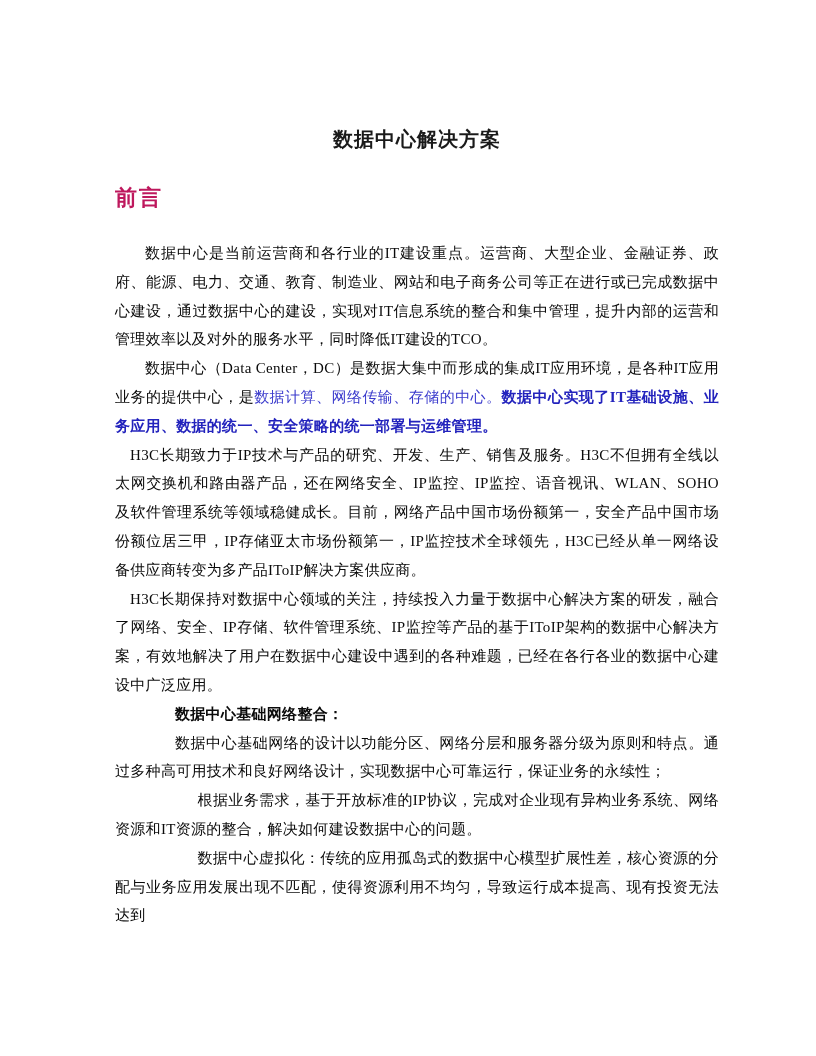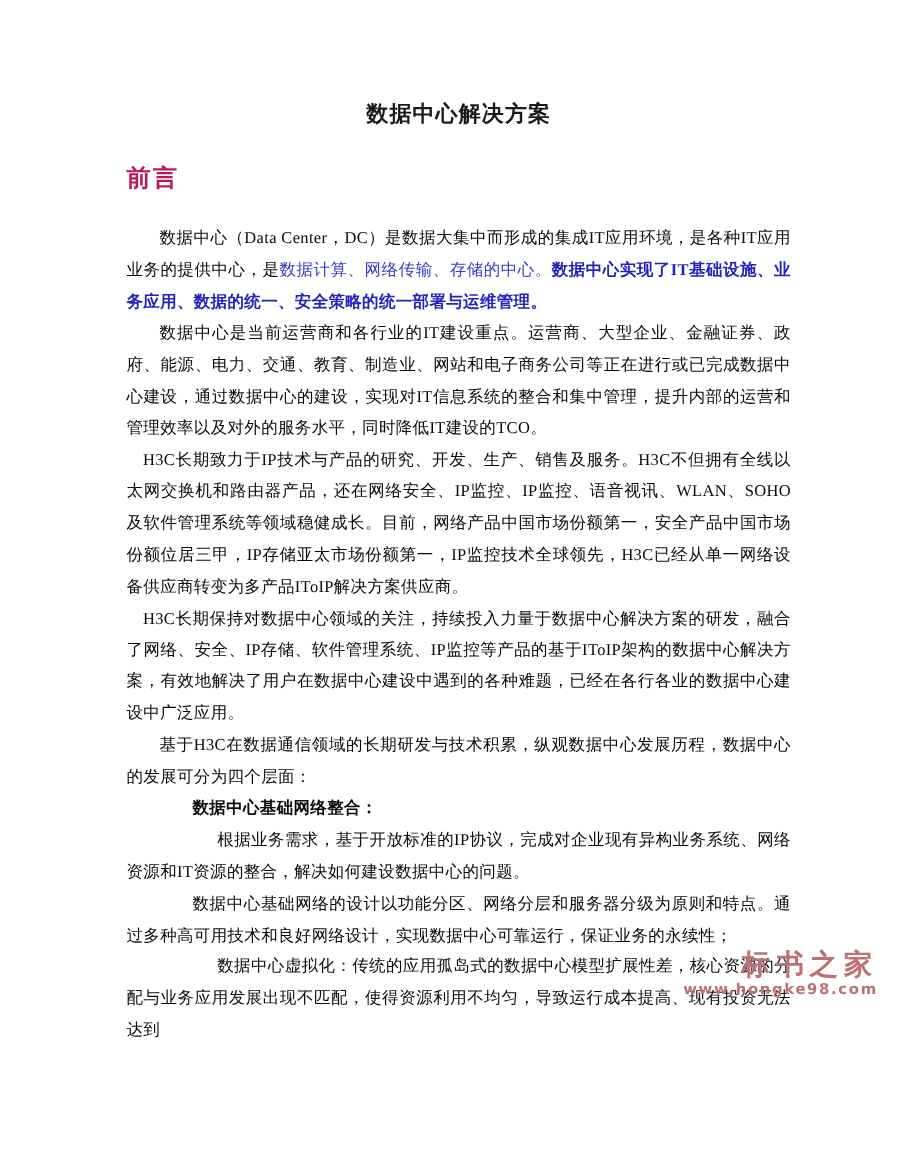--- a/index.html
+++ b/index.html
@@ -9,20 +9,21 @@
     overflow: hidden;
     position: relative;
     font-family: "Liberation Serif", serif;
     color: var(--text, #000000);
   }
   .page {
     box-sizing: border-box;
     width: 816px; height: 920px;
     padding: 90px 97px 0 115px;
     position: relative;
+    margin-top: 36px;
   }
   .doc-title {
     font-family: "DejaVu Sans", sans-serif;
     font-size: 20px;
     font-weight: 600;
     text-align: center;
     margin: 0 0 30px 0;
     letter-spacing: 1px;
     color: #1a1a1a;
   }
@@ -74,37 +75,32 @@
 </style>
 </head>
 <body>
 
 <div class="page">
 
   <h1 class="doc-title">数据中心解决方案</h1>
 
   <h2 class="section-heading">前言</h2>
 
+  <p class="body ind2">数据中心是当前运营商和各行业的IT建设重点。运营商、大型企业、金融证券、政府、能源、电力、交通、教育、制造业、网站和电子商务公司等正在进行或已完成数据中心建设，通过数据中心的建设，实现对IT信息系统的整合和集中管理，提升内部的运营和管理效率以及对外的服务水平，同时降低IT建设的TCO。</p>
+
   <p class="body ind2"><span>数据中心（Data Center，DC）是数据大集中而形成的集成IT应用环境，是各种IT应用业务的提供中心，是</span><span class="blue">数据计算、网络传输、存储的中心。</span><span class="blue-bold">数据中心实现了IT基础设施、业务应用、数据的统一、安全策略的统一部署与运维管理。</span></p>
-
-  <p class="body ind2">数据中心是当前运营商和各行业的IT建设重点。运营商、大型企业、金融证券、政府、能源、电力、交通、教育、制造业、网站和电子商务公司等正在进行或已完成数据中心建设，通过数据中心的建设，实现对IT信息系统的整合和集中管理，提升内部的运营和管理效率以及对外的服务水平，同时降低IT建设的TCO。</p>
 
   <p class="body ind1">H3C长期致力于IP技术与产品的研究、开发、生产、销售及服务。H3C不但拥有全线以太网交换机和路由器产品，还在网络安全、IP监控、IP监控、语音视讯、WLAN、SOHO及软件管理系统等领域稳健成长。目前，网络产品中国市场份额第一，安全产品中国市场份额位居三甲，IP存储亚太市场份额第一，IP监控技术全球领先，H3C已经从单一网络设备供应商转变为多产品IToIP解决方案供应商。</p>
 
   <p class="body ind1">H3C长期保持对数据中心领域的关注，持续投入力量于数据中心解决方案的研发，融合了网络、安全、IP存储、软件管理系统、IP监控等产品的基于IToIP架构的数据中心解决方案，有效地解决了用户在数据中心建设中遇到的各种难题，已经在各行各业的数据中心建设中广泛应用。</p>
 
-  <p class="body ind2">基于H3C在数据通信领域的长期研发与技术积累，纵观数据中心发展历程，数据中心的发展可分为四个层面：</p>
 
   <p class="body ind4 heading-blue">数据中心基础网络整合：</p>
 
+  <p class="body ind4">数据中心基础网络的设计以功能分区、网络分层和服务器分级为原则和特点。通过多种高可用技术和良好网络设计，实现数据中心可靠运行，保证业务的永续性；</p>
+
   <p class="body ind55">根据业务需求，基于开放标准的IP协议，完成对企业现有异构业务系统、网络资源和IT资源的整合，解决如何建设数据中心的问题。</p>
-
-  <p class="body ind4">数据中心基础网络的设计以功能分区、网络分层和服务器分级为原则和特点。通过多种高可用技术和良好网络设计，实现数据中心可靠运行，保证业务的永续性；</p>
 
 
   <p class="body ind55">数据中心虚拟化：传统的应用孤岛式的数据中心模型扩展性差，核心资源的分配与业务应用发展出现不匹配，使得资源利用不均匀，导致运行成本提高、现有投资无法达到</p>
 
-  <div class="watermark">
-    <div class="wm-brand">标书之家</div>
-    <div class="wm-url">www.hongke98.com</div>
-  </div>
 
 </div>
 
 </body></html>

